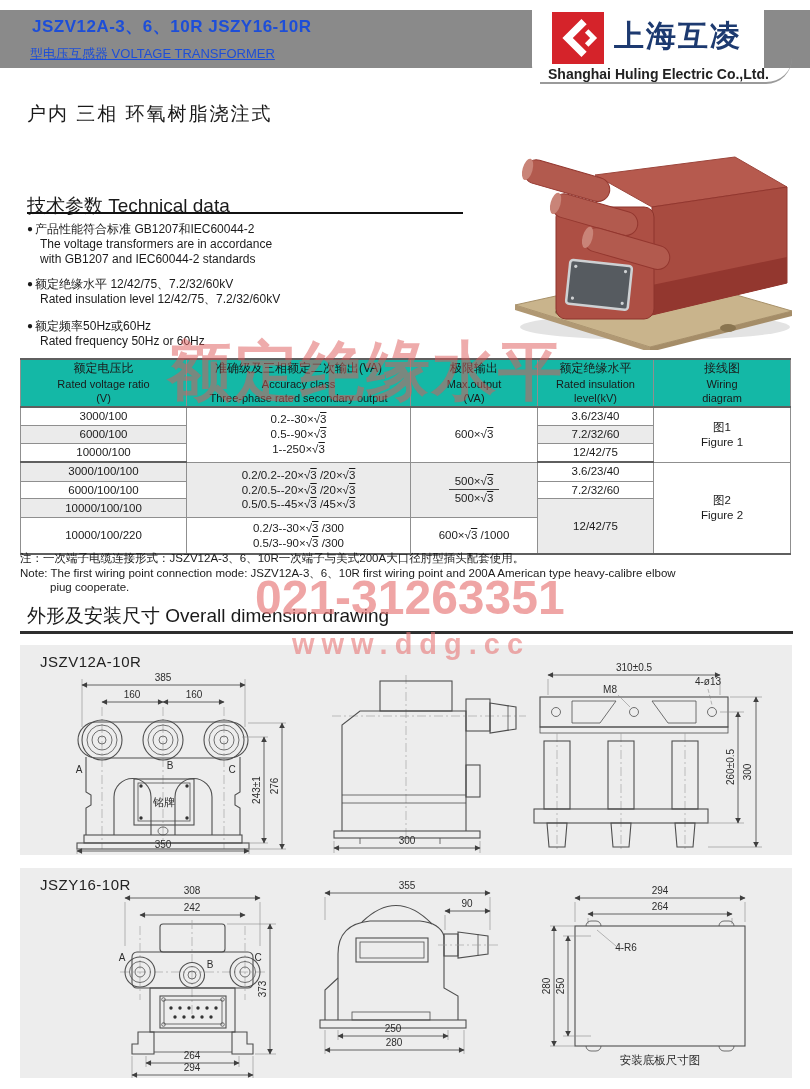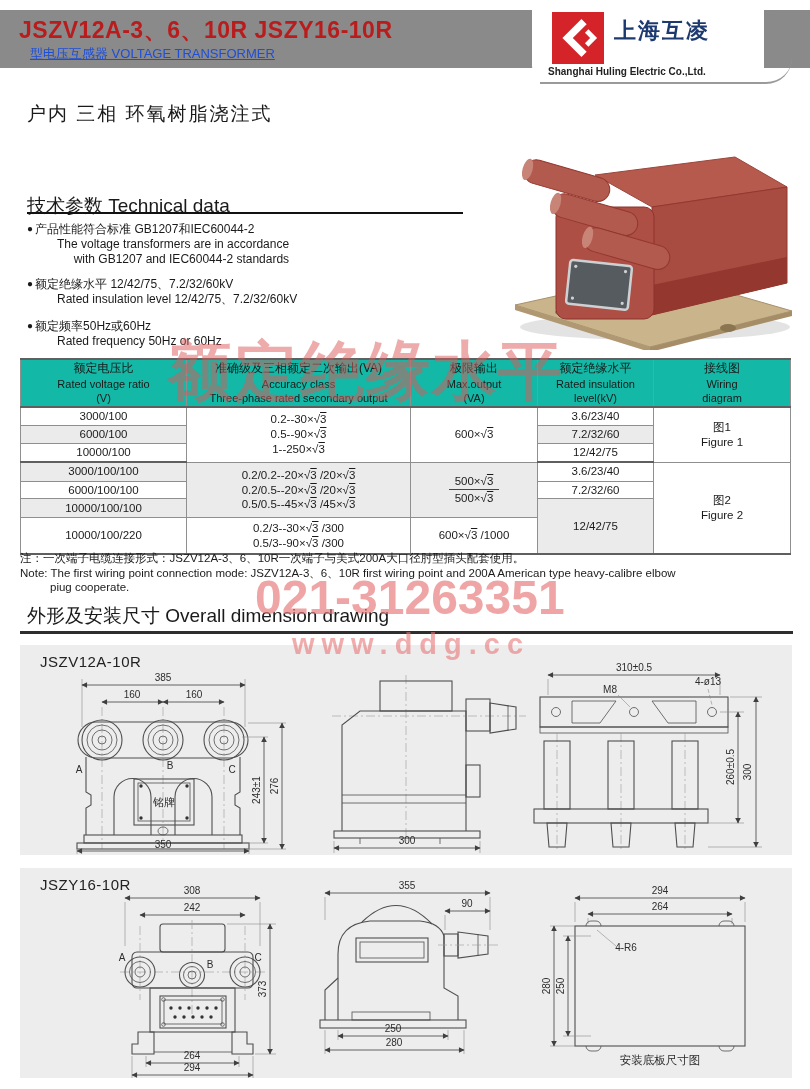--- a/index.html
+++ b/index.html
@@ -1,38 +1,38 @@
 <!DOCTYPE html>
 <html><head>
 <meta charset="utf-8">
 <style>
   html,body{margin:0;padding:0;background:#fff;}
   #page{position:relative;width:810px;height:1089px;background:#fff;overflow:hidden;
         font-family:"Liberation Sans","DejaVu Sans",sans-serif;color:#1a1a1a;}
 
   
   .band{position:absolute;left:0;top:10px;width:810px;height:58px;background:#8a8a8a;}
-  .band-title{position:absolute;left:19px;top:15px;font-size:23px;font-weight:bold;color:#b91c1c;letter-spacing:.5px;white-space:nowrap;}
+  .band-title{position:absolute;left:32px;top:15px;font-size:17px;font-weight:bold;color:#1d4ed8;letter-spacing:.5px;white-space:nowrap;}
   .band-sub{position:absolute;left:30px;top:45px;font-size:13px;color:#1d4ed8;white-space:nowrap;text-decoration:underline;}
   .gray-tab{position:absolute;left:760px;top:10px;width:50px;height:58px;background:#8a8a8a;border-radius:14px 0 0 14px;}
   .logo-panel{position:absolute;left:532px;top:0;width:232px;height:88px;background:#fff;border-radius:0 0 18px 22px;}
   .logo-curve{position:absolute;left:540px;top:58px;width:252px;height:24px;border-bottom:2px solid #9a9a9a;border-radius:0 0 30px 0;}
   .logo-red{position:absolute;left:552px;top:12px;width:52px;height:52px;background:#d5232a;}
-  .logo-cn{position:absolute;left:614px;top:16px;font-size:22px;font-weight:bold;color:#1d3a70;letter-spacing:2px;white-space:nowrap;}
-  .logo-en{position:absolute;left:548px;top:66px;font-size:10px;font-weight:bold;color:#222;white-space:nowrap;}
+  .logo-cn{position:absolute;left:614px;top:16px;font-size:30px;font-weight:bold;color:#1d3a70;letter-spacing:2px;white-space:nowrap;}
+  .logo-en{position:absolute;left:548px;top:66px;font-size:14px;font-weight:bold;color:#222;white-space:nowrap;}
 
   
   .intro-cn{position:absolute;left:27px;top:101px;font-size:19px;letter-spacing:2px;white-space:nowrap;}
   .intro-en{position:absolute;left:27px;top:129px;font-size:20px;white-space:nowrap;}
   .tech-head{position:absolute;left:27px;top:193px;font-size:19px;white-space:nowrap;}
   .tech-rule{position:absolute;left:27px;top:212px;width:436px;height:2px;background:#111;}
   .bullet{position:absolute;left:27px;font-size:12px;line-height:15px;}
   .bullet .bcn{white-space:nowrap;}
   .bullet .dot{font-size:10px;margin-right:2px;vertical-align:1px;}
-  .bullet .ben{margin-left:30px;white-space:nowrap;text-align:right;}
+  .bullet .ben{margin-left:13px;white-space:nowrap;}
 
   
   .wm{position:absolute;z-index:30;pointer-events:none;font-weight:bold;white-space:nowrap;}
   .wm1{left:168px;top:328px;font-size:64px;color:rgba(222,88,88,.5);letter-spacing:2px;}
   .wm2{left:255px;top:570px;font-size:48px;color:rgba(231,118,118,.66);}
   .wm3{left:292px;top:628px;font-size:29px;color:rgba(231,118,118,.6);letter-spacing:7px;}
 
   
   table.spec{position:absolute;left:20px;top:358px;width:770px;border-collapse:collapse;
              font-size:11.5px;text-align:center;table-layout:fixed;

